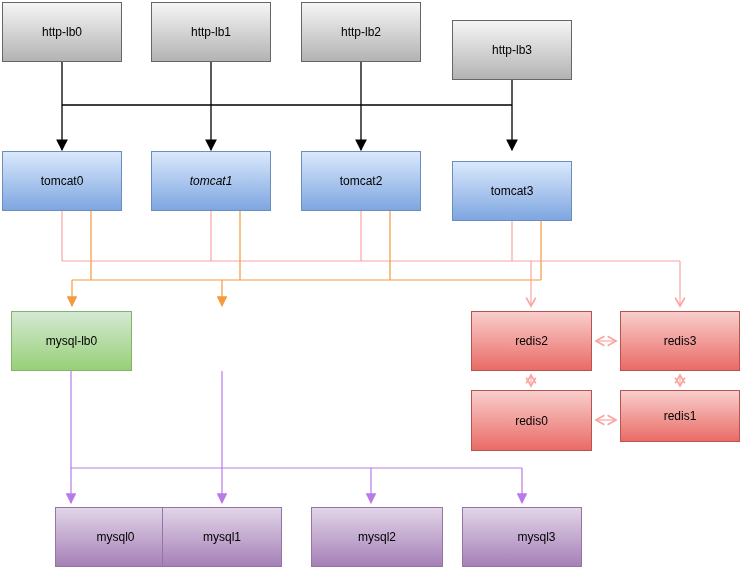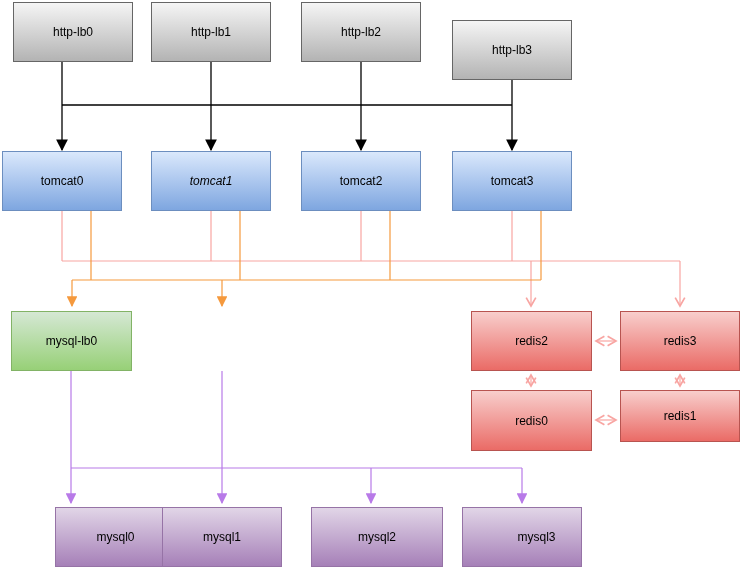--- a/index.html
+++ b/index.html
@@ -86,21 +86,21 @@
       <path d="M71,371 V468"></path>
       <path d="M222,371 V468"></path>
       <path d="M71,468 H522"></path>
       <path d="M71,468 V503" marker-end="url(#mPurple)"></path>
       <path d="M222,468 V503" marker-end="url(#mPurple)"></path>
       <path d="M371,468 V503" marker-end="url(#mPurple)"></path>
       <path d="M522,468 V503" marker-end="url(#mPurple)"></path>
     </g>
   </svg>
 
-  <div class="node gray" style="left:13px;top:2px;">
+  <div class="node gray" style="left:2px;top:2px;">
     <span>http-lb0</span>
   </div>
   <div class="node gray" style="left:151px;top:2px;">
     <span>http-lb1</span>
   </div>
   <div class="node gray" style="left:301px;top:2px;">
     <span>http-lb2</span>
   </div>
   <div class="node gray" style="left:452px;top:20px;">
     <span>http-lb3</span>
@@ -108,21 +108,21 @@
 
   <div class="node blue" style="left:2px;top:151px;">
     <span>tomcat0</span>
   </div>
   <div class="node blue" style="left:151px;top:151px;font-style:italic;">
     <span>tomcat1</span>
   </div>
   <div class="node blue" style="left:301px;top:151px;">
     <span>tomcat2</span>
   </div>
-  <div class="node blue" style="left:452px;top:151px;">
+  <div class="node blue" style="left:452px;top:161px;">
     <span>tomcat3</span>
   </div>
 
   <div class="node green" style="left:11px;top:311px;width:121px;">
     <span>mysql-lb0</span>
   </div>
 
   <div class="node red" style="left:471px;top:311px;width:121px;">
     <span>redis2</span>
   </div>

